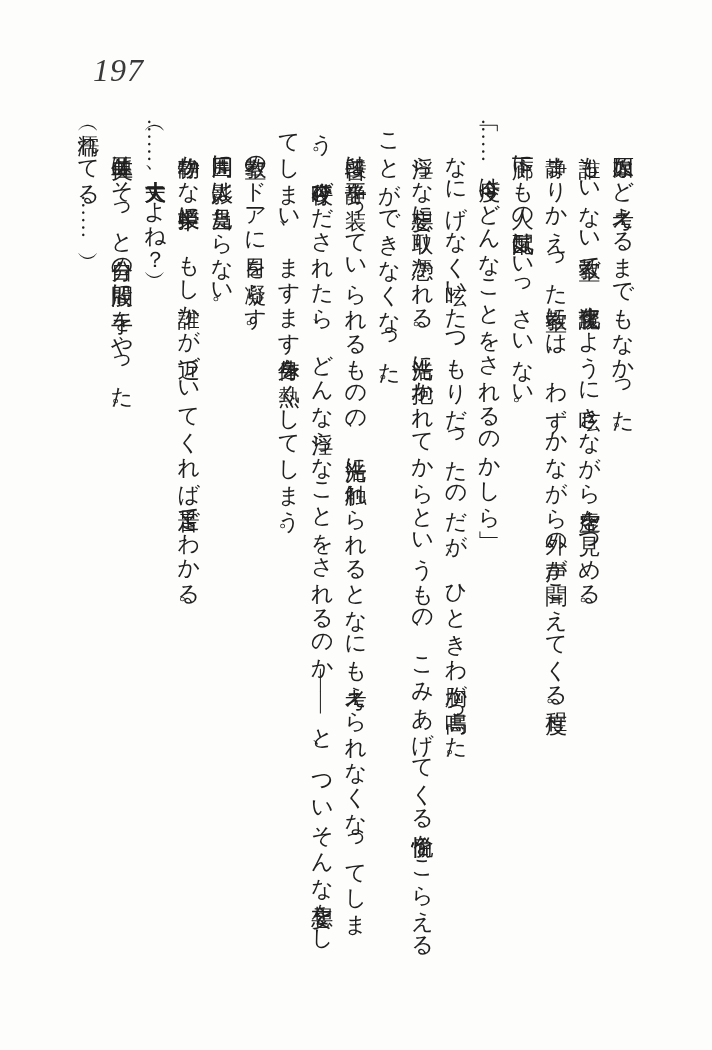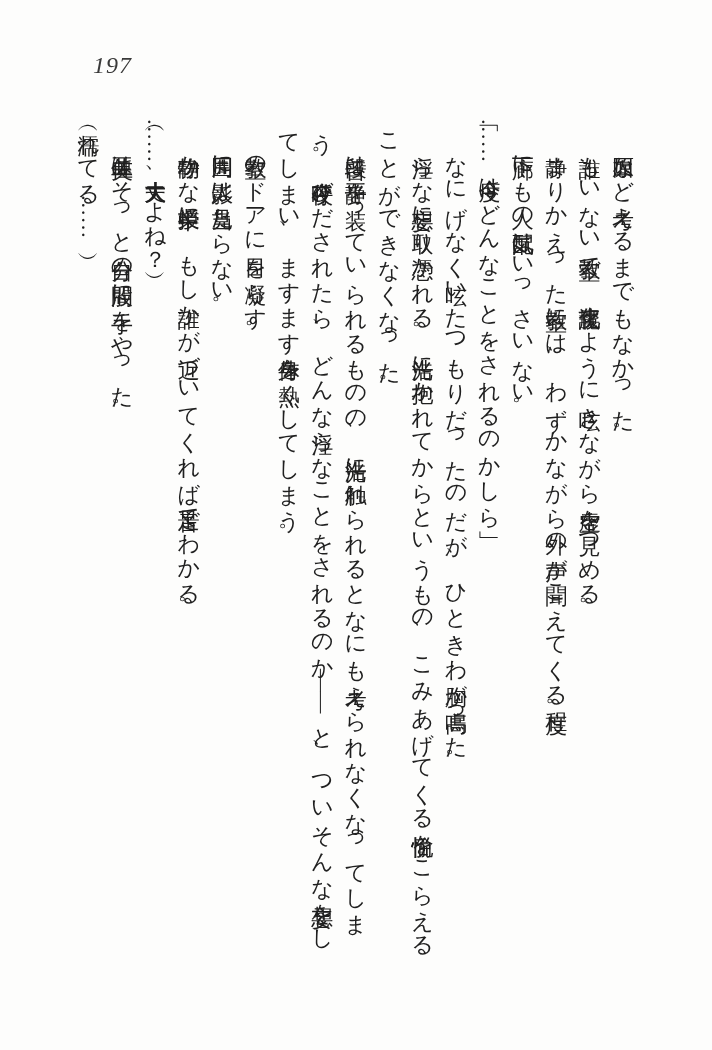--- a/index.html
+++ b/index.html
@@ -13,21 +13,21 @@
     height: 1050px;
     background: #fdfdfc;
     overflow: hidden;
     font-family: "Liberation Serif", "DejaVu Serif", serif;
     color: #1f1f1f;
   }
   .page-number {
     position: absolute;
     top: 52px;
     left: 93px;
-    font-size: 24px;
+    font-size: 32px;
     font-style: italic;
     color: #3a3a3a;
     letter-spacing: 1px;
     user-select: none;
   }
   .text-area {
     position: absolute;
     top: 118px;
     right: 72px;
     height: 845px;

